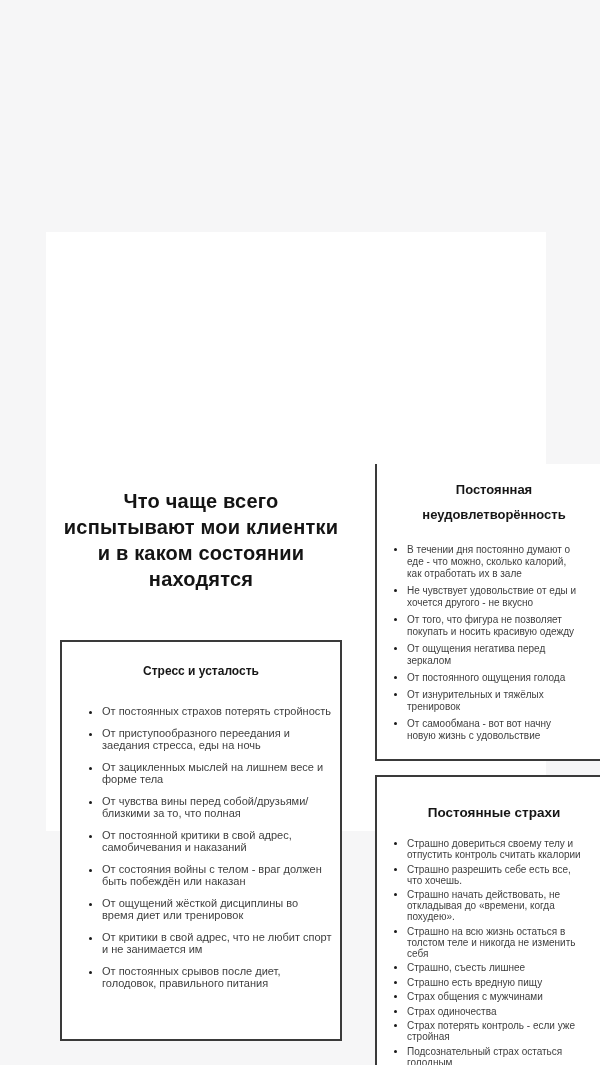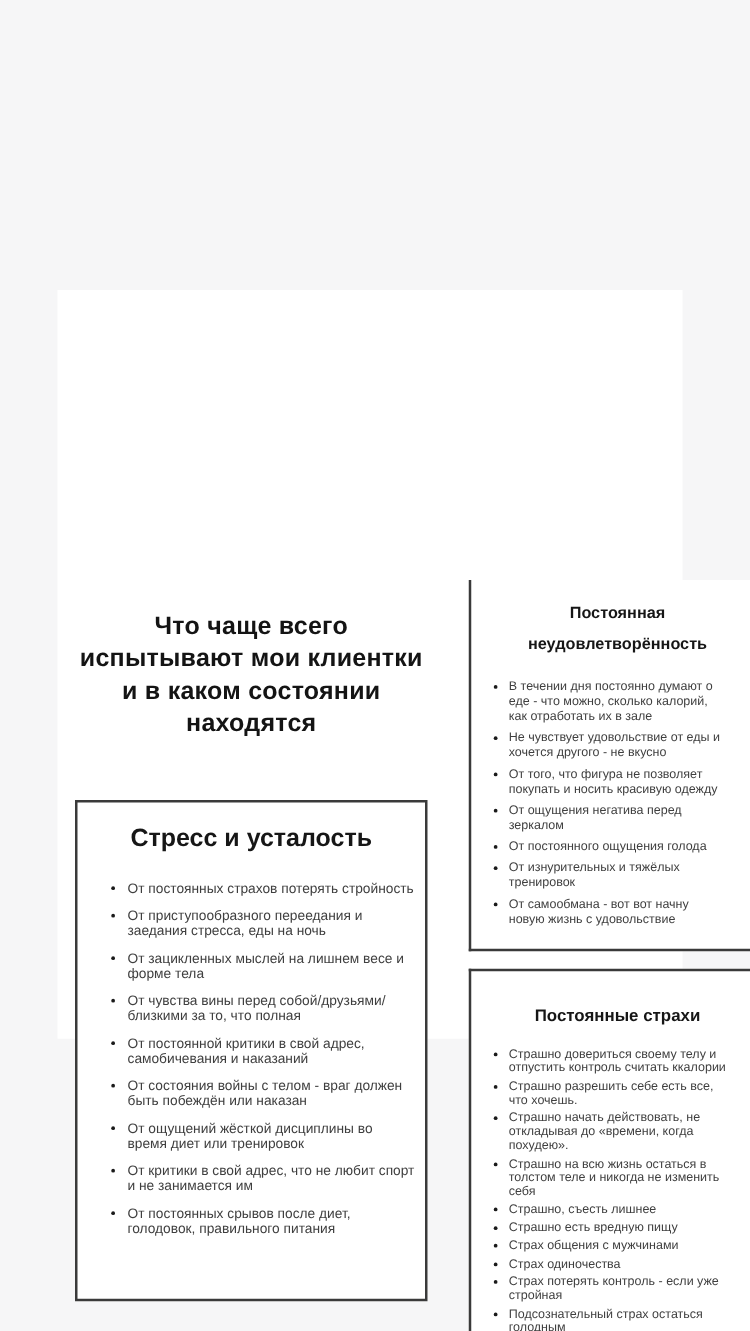--- a/index.html
+++ b/index.html
@@ -25,21 +25,21 @@
   .box{
     position:absolute;background:#ffffff;box-sizing:border-box;
     border:2px solid #3a3a3a;
   }
   .box-stress{left:14px;top:408px;width:282px;height:401px;}
   .box-dissatisfaction{left:329px;top:232px;width:238px;height:297px;border-top:none;}
   .box-fears{left:329px;top:543px;width:238px;height:291px;border-bottom:none;}
   .box-title{
     text-align:center;font-weight:700;color:#161616;white-space:pre-line;
   }
-  .box-stress .box-title{padding-top:20px;font-size:20px;line-height:19px;}
+  .box-stress .box-title{padding-top:20px;font-size:12px;line-height:19px;}
   .box-dissatisfaction .box-title{padding-top:13px;font-size:13px;line-height:25px;}
   .box-fears .box-title{padding-top:27px;font-size:13.5px;line-height:17px;}
   ul.items{
     margin:0;color:#3f3f3f;
   }
   .box-stress ul.items{
     margin-top:24px;padding-left:40px;padding-right:8px;
     font-size:11px;line-height:12px;
   }
   .box-stress ul.items li{margin-bottom:10px;}

